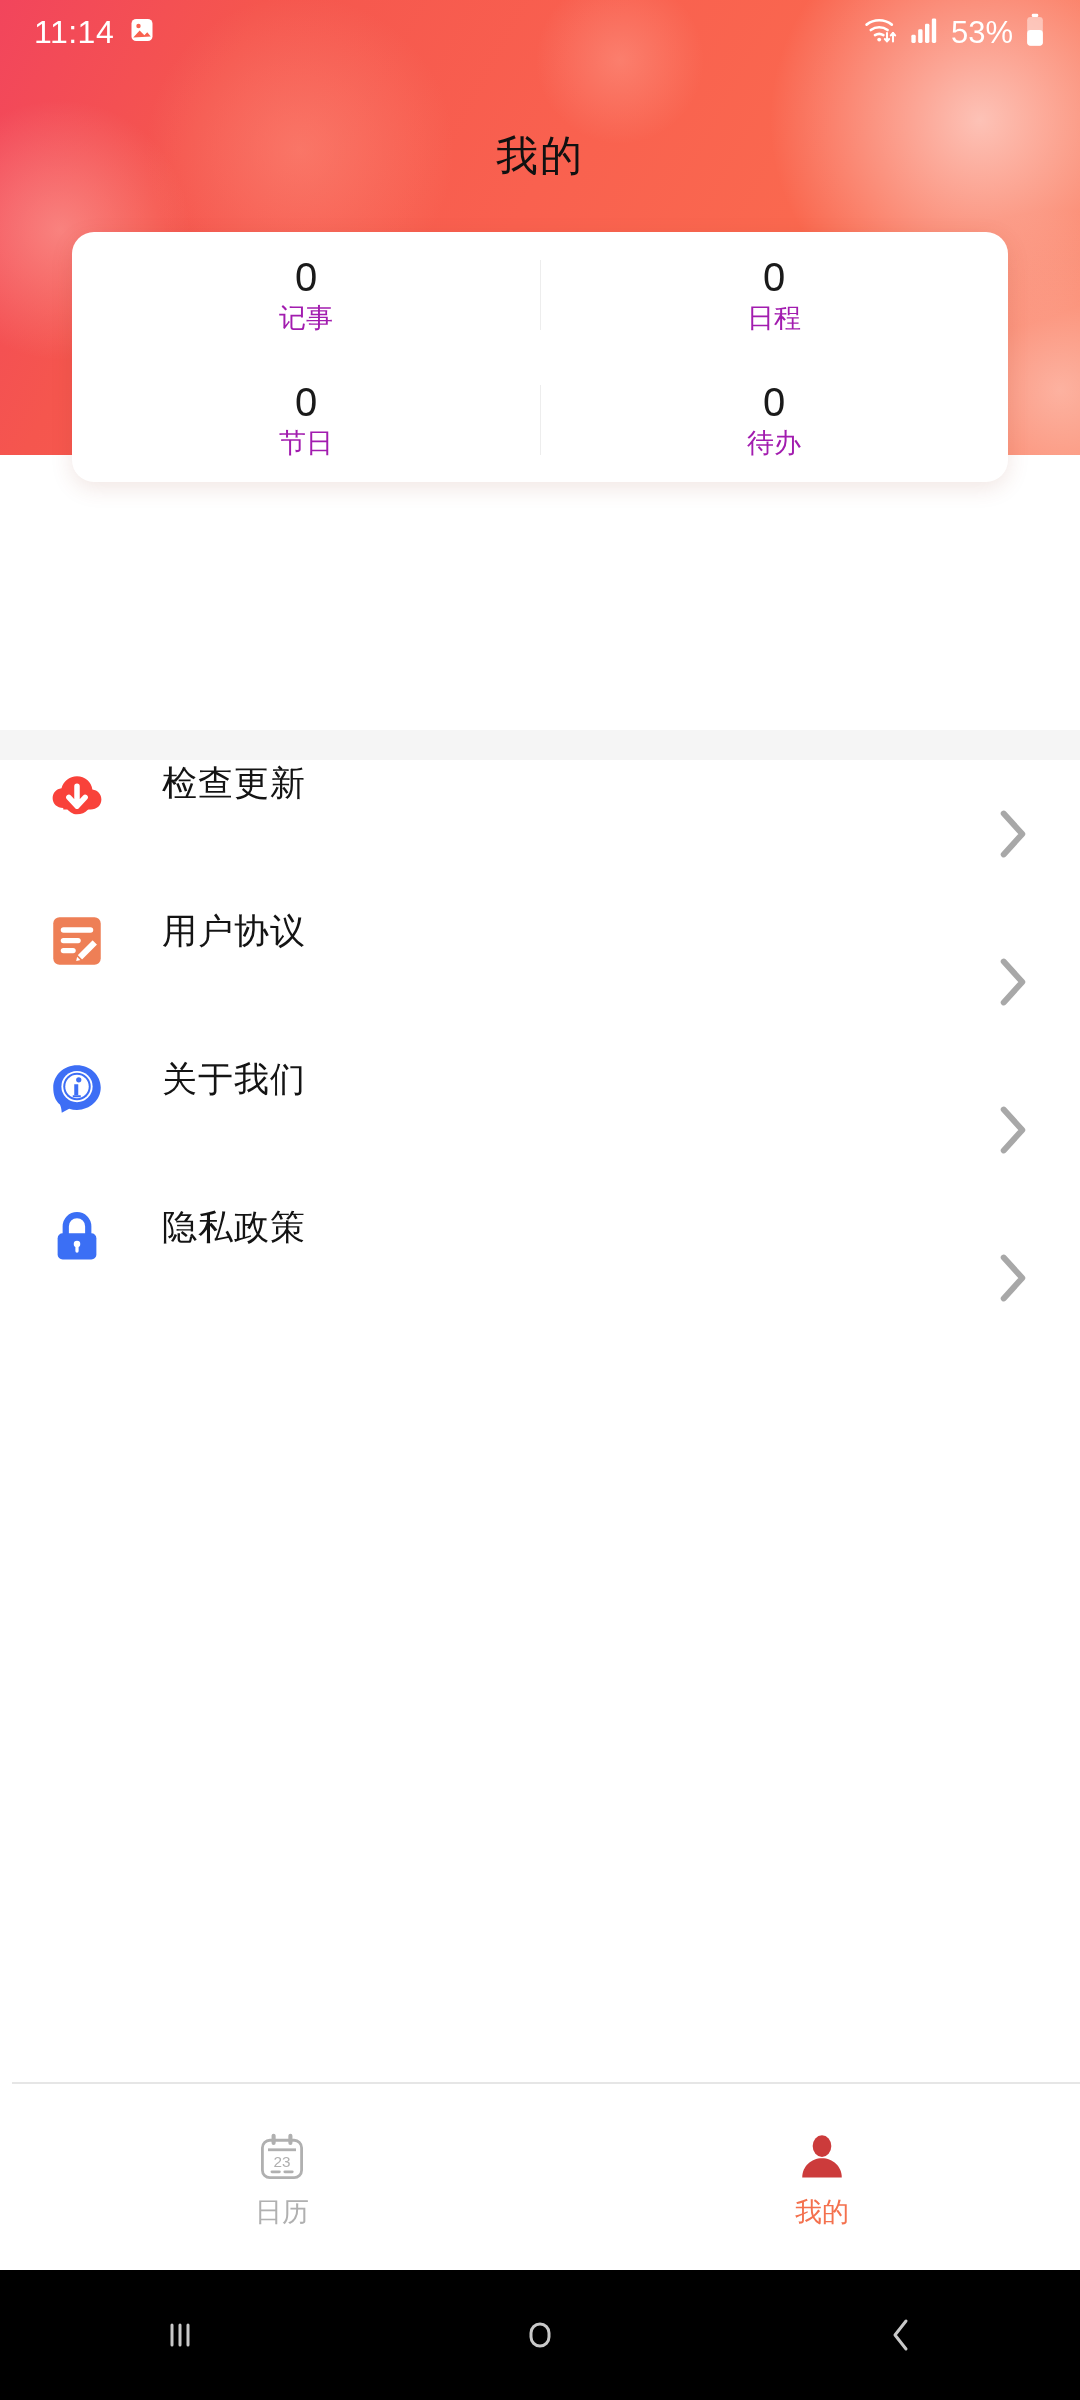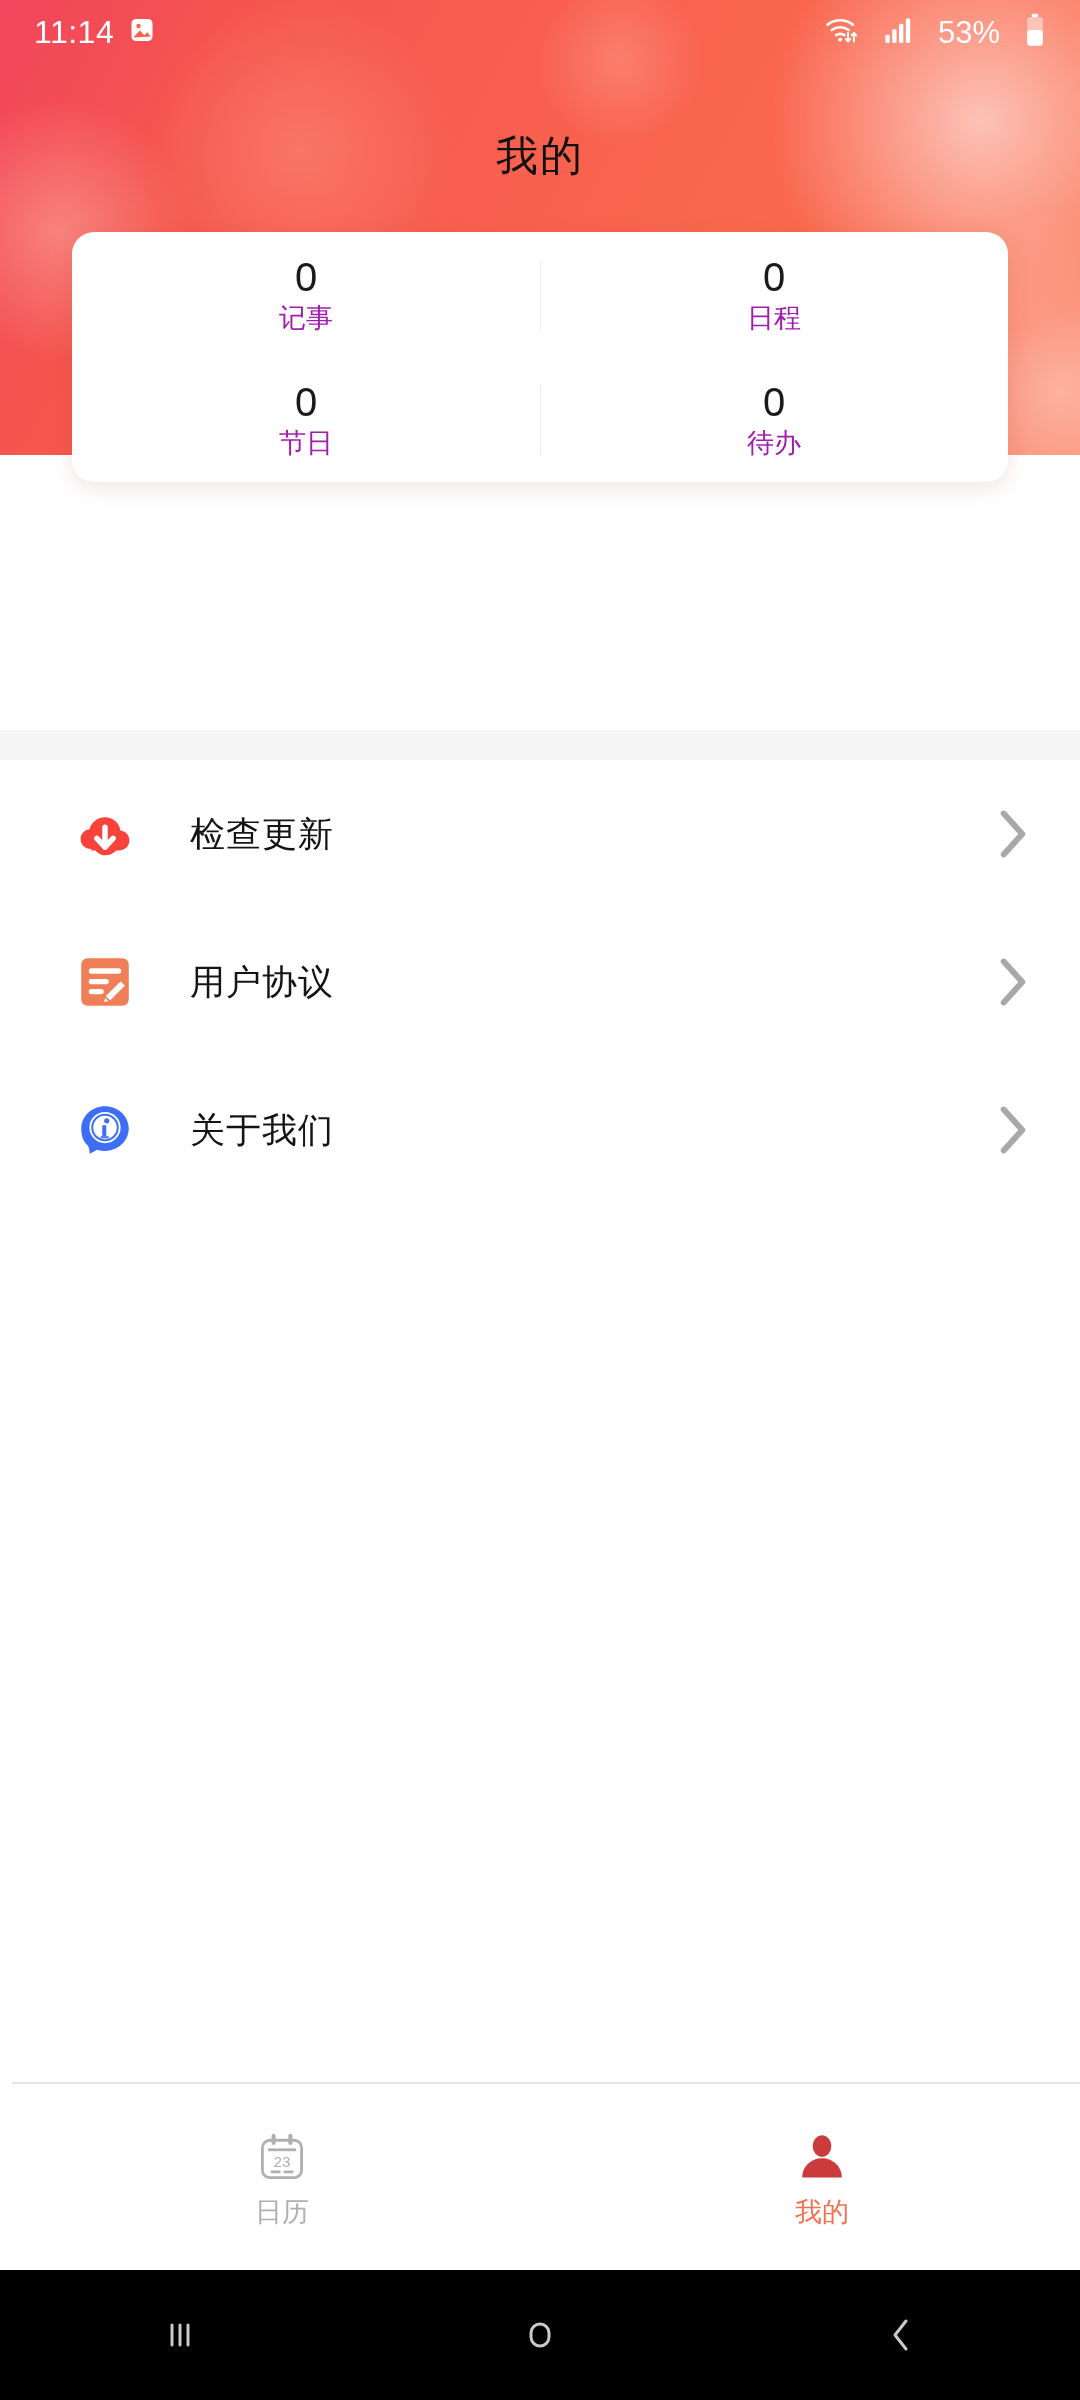--- a/index.html
+++ b/index.html
@@ -24,21 +24,21 @@
   }
 
   
   .statusbar {
     position:absolute; left:0; top:0; width:1080px; height:64px;
     display:flex; align-items:center; justify-content:space-between;
     padding:0 34px; color:#ffffff;
   }
   .sb-left { display:flex; align-items:center; gap:14px; }
   .sb-time { font-size:32px; letter-spacing:0.5px; line-height:1; }
-  .sb-right { display:flex; align-items:center; gap:24px; }
+  .sb-right { display:flex; align-items:center; gap:11px; }
   .sb-batt-text { font-size:31px; line-height:1; }
 
   
   .page-title {
     position:absolute; left:0; top:128px; width:1080px;
     text-align:center; font-size:42px; color:#111; letter-spacing:2px;
   }
 
   
   .stats-card {
@@ -62,21 +62,21 @@
   
   .band {
     position:absolute; left:0; top:730px; width:1080px; height:30px;
     background:#f5f5f5;
   }
 
   
   .menu { position:absolute; left:0; top:760px; width:1080px; }
   .menu-item {
     position:relative; height:148px; width:1080px;
-    display:flex; align-items:center; padding:0 72px; background:#fff;
+    display:flex; align-items:flex-start; padding:0 44px; background:#fff;
   }
   .mi-icon {
     width:66px; height:66px; flex:0 0 66px;
     display:flex; align-items:center; justify-content:center;
   }
   .mi-label { margin-left:52px; font-size:35px; color:#141414; letter-spacing:1px; }
   .mi-chev {
     position:absolute; right:52px; top:50%; transform:translateY(-50%);
     width:30px; height:52px;
   }
@@ -233,20 +233,36 @@
         </svg>
       </span>
       <span class="mi-label">关于我们</span>
       <span class="mi-chev">
         <svg width="30" height="52" viewBox="0 0 16 28">
           <path d="M3 3 L13 14 L3 25" stroke="#a8a8a8" stroke-width="3.2" fill="none" stroke-linecap="round" stroke-linejoin="round"></path>
         </svg>
       </span>
     </div>
 
+    <div class="menu-item">
+      <span class="mi-icon">
+        <svg width="60" height="60" viewBox="0 0 48 48">
+          <path d="M15 22v-6.5c0-5 4-9 9-9s9 4 9 9V22" stroke="#3b6ff5" stroke-width="5" fill="none" stroke-linecap="round"></path>
+          <rect x="8.5" y="21" width="31" height="21" rx="4" fill="#3b6ff5"></rect>
+          <circle cx="24" cy="29.5" r="2.6" fill="#fff"></circle>
+          <rect x="22.7" y="30.5" width="2.6" height="6" rx="1.3" fill="#fff"></rect>
+        </svg>
+      </span>
+      <span class="mi-label">隐私政策</span>
+      <span class="mi-chev">
+        <svg width="30" height="52" viewBox="0 0 16 28">
+          <path d="M3 3 L13 14 L3 25" stroke="#a8a8a8" stroke-width="3.2" fill="none" stroke-linecap="round" stroke-linejoin="round"></path>
+        </svg>
+      </span>
+    </div>
 
   </div>
 
   <div class="tabbar">
 
     <div class="tab inactive">
       <span class="tab-ico">
         <svg width="56" height="56" viewBox="0 0 30 30">
           <rect x="4.5" y="5.5" width="21" height="20" rx="4" fill="none" stroke="#b0b0b0" stroke-width="1.5"></rect>
           <rect x="9.4" y="2" width="2.2" height="6" rx="1.1" fill="#b0b0b0"></rect>

